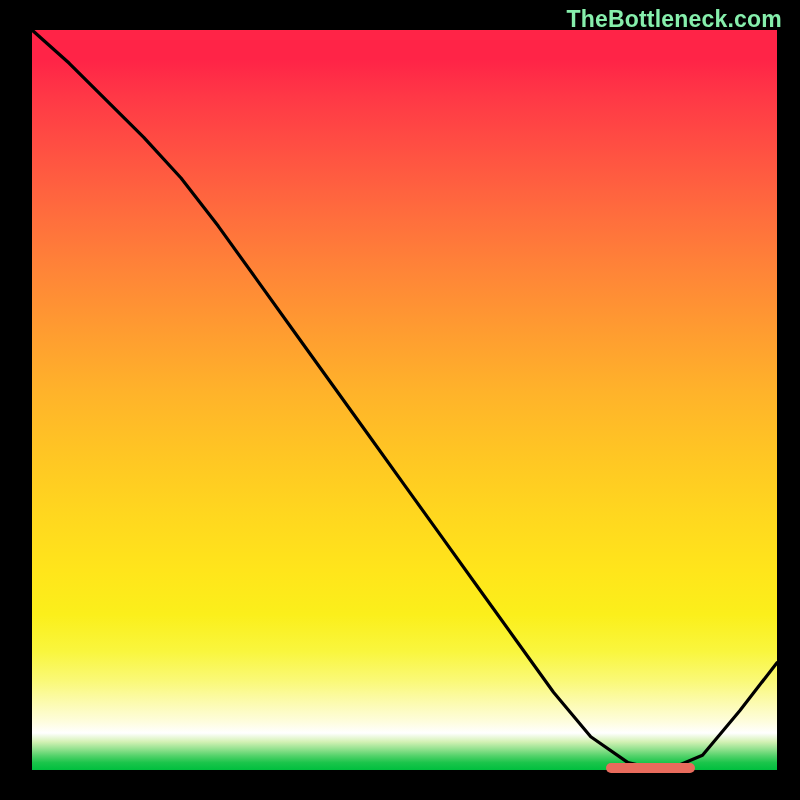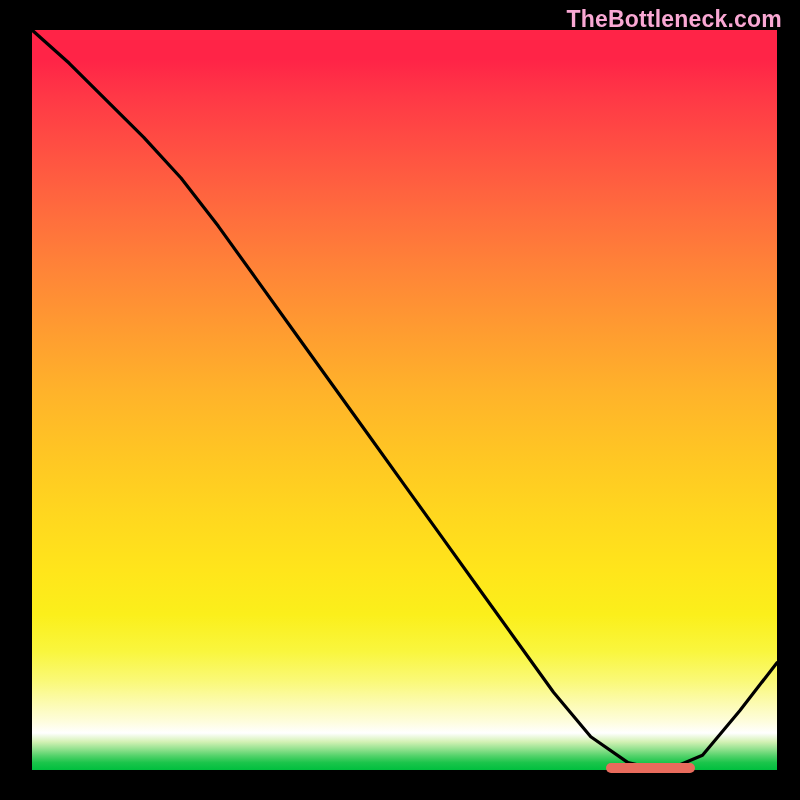--- a/index.html
+++ b/index.html
@@ -43,21 +43,21 @@
       #00bf3e 100%
     );
   }
   .watermark {
     position: absolute;
     top: 6px;
     right: 18px;
     font-family: Arial, Helvetica, sans-serif;
     font-weight: 700;
     font-size: 23px;
-    color: #f9a8d4;
+    color: #86efac;
     letter-spacing: 0.2px;
   }
   svg.curve {
     position: absolute;
     left: 32px;
     top: 30px;
     width: 745px;
     height: 740px;
     overflow: visible;
   }

